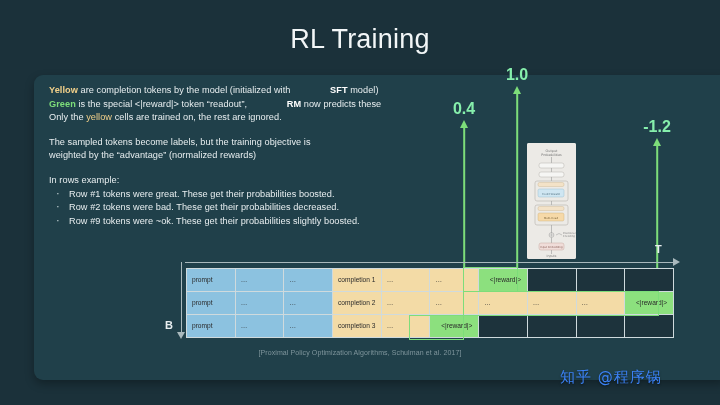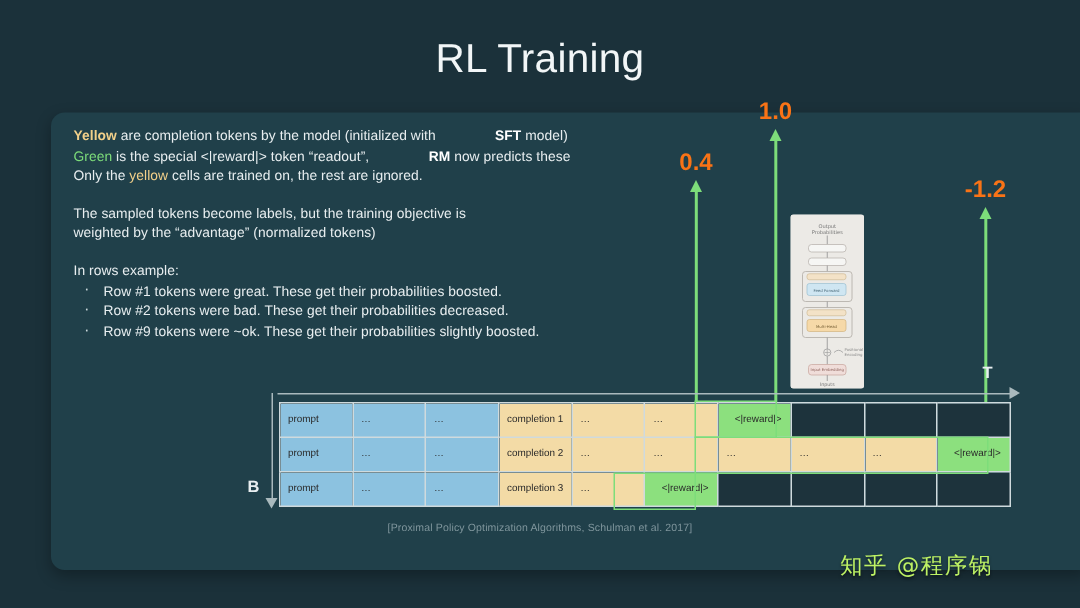--- a/index.html
+++ b/index.html
@@ -44,21 +44,21 @@
     width: 420px;
     font-size: 9.2px;
     line-height: 13.6px;
     color: #e8eef0;
     letter-spacing: 0.05px;
   }
   .legend p { margin: 0; white-space: nowrap; }
   .legend .gap { height: 11px; }
   .kw-blue   { color: #8fc4e8; font-weight: 700; }
   .kw-yellow { color: #f2d08a; font-weight: 700; }
-  .kw-green  { color: #7ddd7a; font-weight: 400; }
+  .kw-green  { color: #7ddd7a; font-weight: 700; }
   .kw-bold   { font-weight: 700; color: #ffffff; margin-left: 37px; }
   .kw-yel-in { color: #f2d08a; }
   .bullets { margin-top: 0; }
   .bullet {
     display: block;
     white-space: nowrap;
     padding-left: 20px;
     position: relative;
   }
   .bullet::before {
@@ -70,21 +70,21 @@
   }
 
   
   .adv { position: absolute; }
   .adv .label {
     position: absolute;
     left: 50%;
     transform: translateX(-50%);
     font-size: 16px;
     font-weight: 700;
-    color: #f97316;
+    color: #86efac;
     white-space: nowrap;
     top: -20px;
   }
   .adv .shaft {
     position: absolute;
     left: 50%;
     transform: translateX(-50%);
     width: 1.6px;
     background: #7ddd7a;
     top: 6px; bottom: 0;
@@ -184,21 +184,21 @@
     font-size: 7px;
     color: #7f959c;
     letter-spacing: 0.1px;
   }
 
   
   .watermark {
     position: absolute;
     left: 560px; top: 368px;
     font-size: 15px;
-    color: #bef264;
+    color: #3b82f6;
     letter-spacing: 1px;
     font-family: "DejaVu Sans", sans-serif;
     text-shadow: 0 1px 2px rgba(0,0,0,.5);
   }
 </style>
 </head>
 <body>
 
 <div id="slide">
 
@@ -213,21 +213,21 @@
     <p>
       <span class="kw-green">Green</span><span> is the special &lt;|reward|&gt; token “readout”, </span><span class="kw-bold">RM</span><span> now predicts these</span>
     </p>
     <p>
       <span>Only the </span><span class="kw-yel-in">yellow</span><span> cells are trained on, the rest are ignored.</span>
     </p>
 
     <div class="gap"></div>
 
     <p>The sampled tokens become labels, but the training objective is</p>
-    <p>weighted by the “advantage” (normalized tokens)</p>
+    <p>weighted by the “advantage” (normalized rewards)</p>
 
     <div class="gap"></div>
 
     <p>In rows example:</p>
     <div class="bullets">
       <span class="bullet">Row #1 tokens were great. These get their probabilities boosted.</span>
       <span class="bullet">Row #2 tokens were bad. These get their probabilities decreased.</span>
       <span class="bullet">Row #9 tokens were ~ok. These get their probabilities slightly boosted.</span>
     </div>
   </div>

